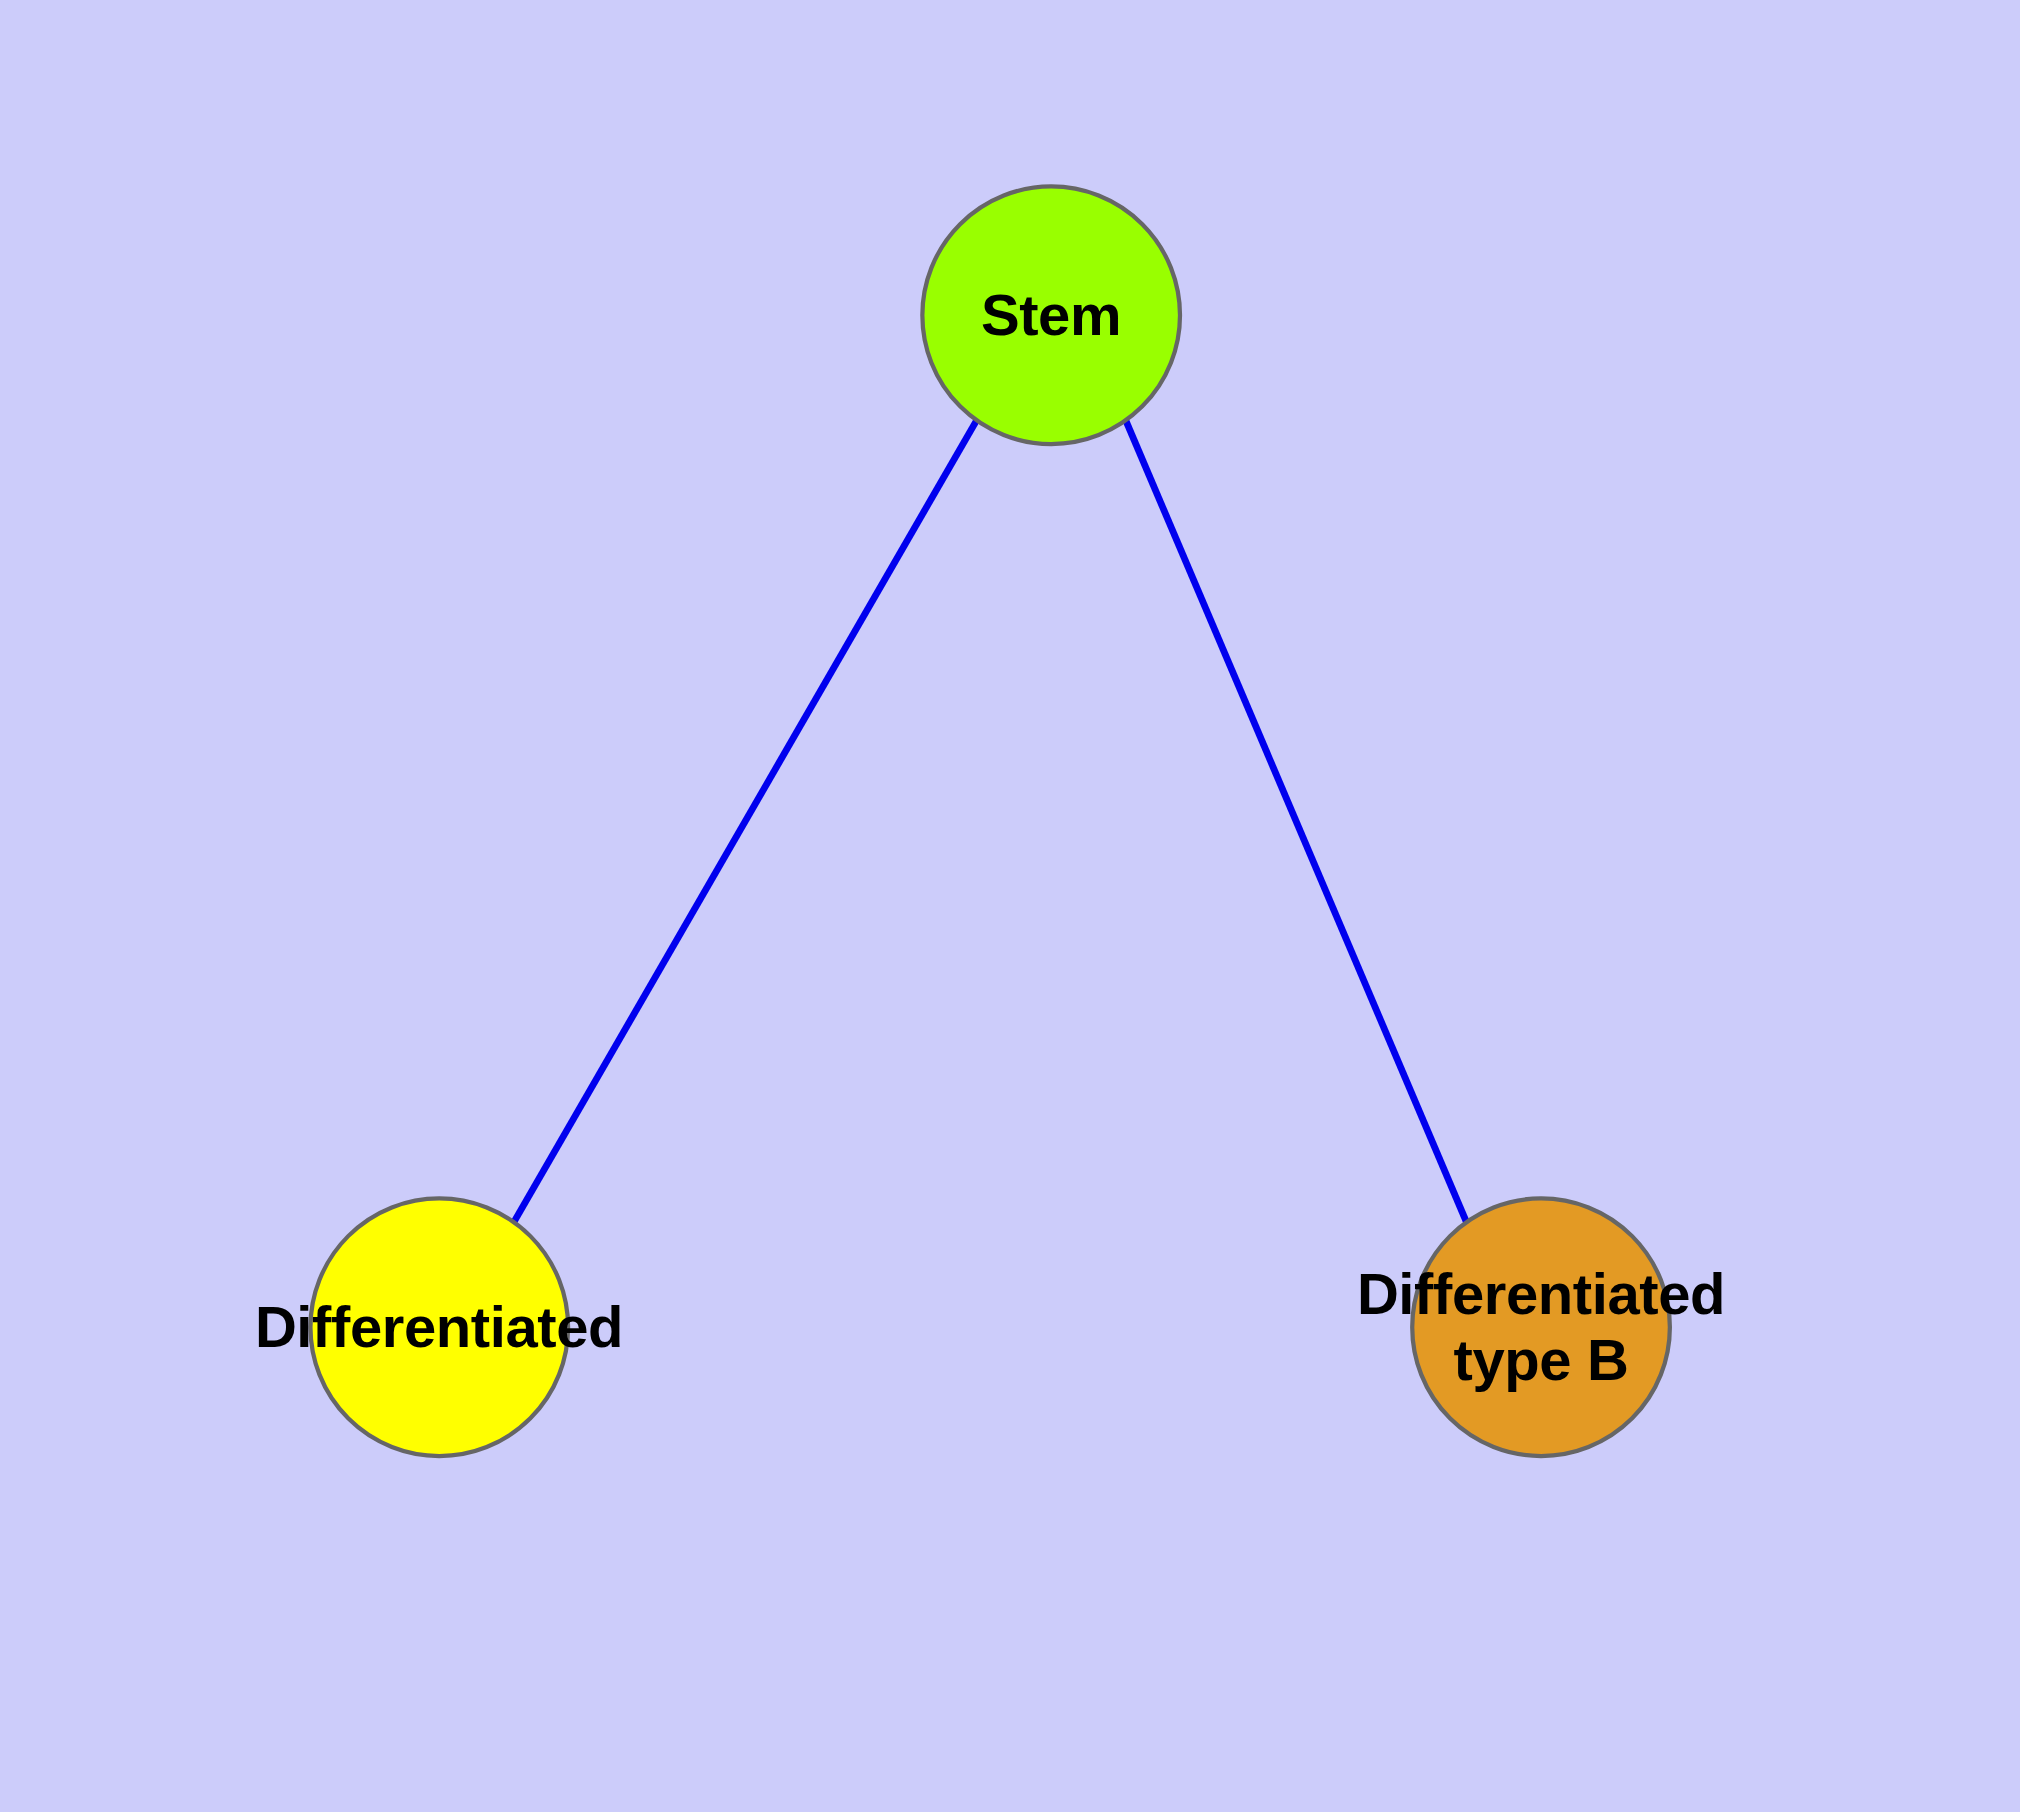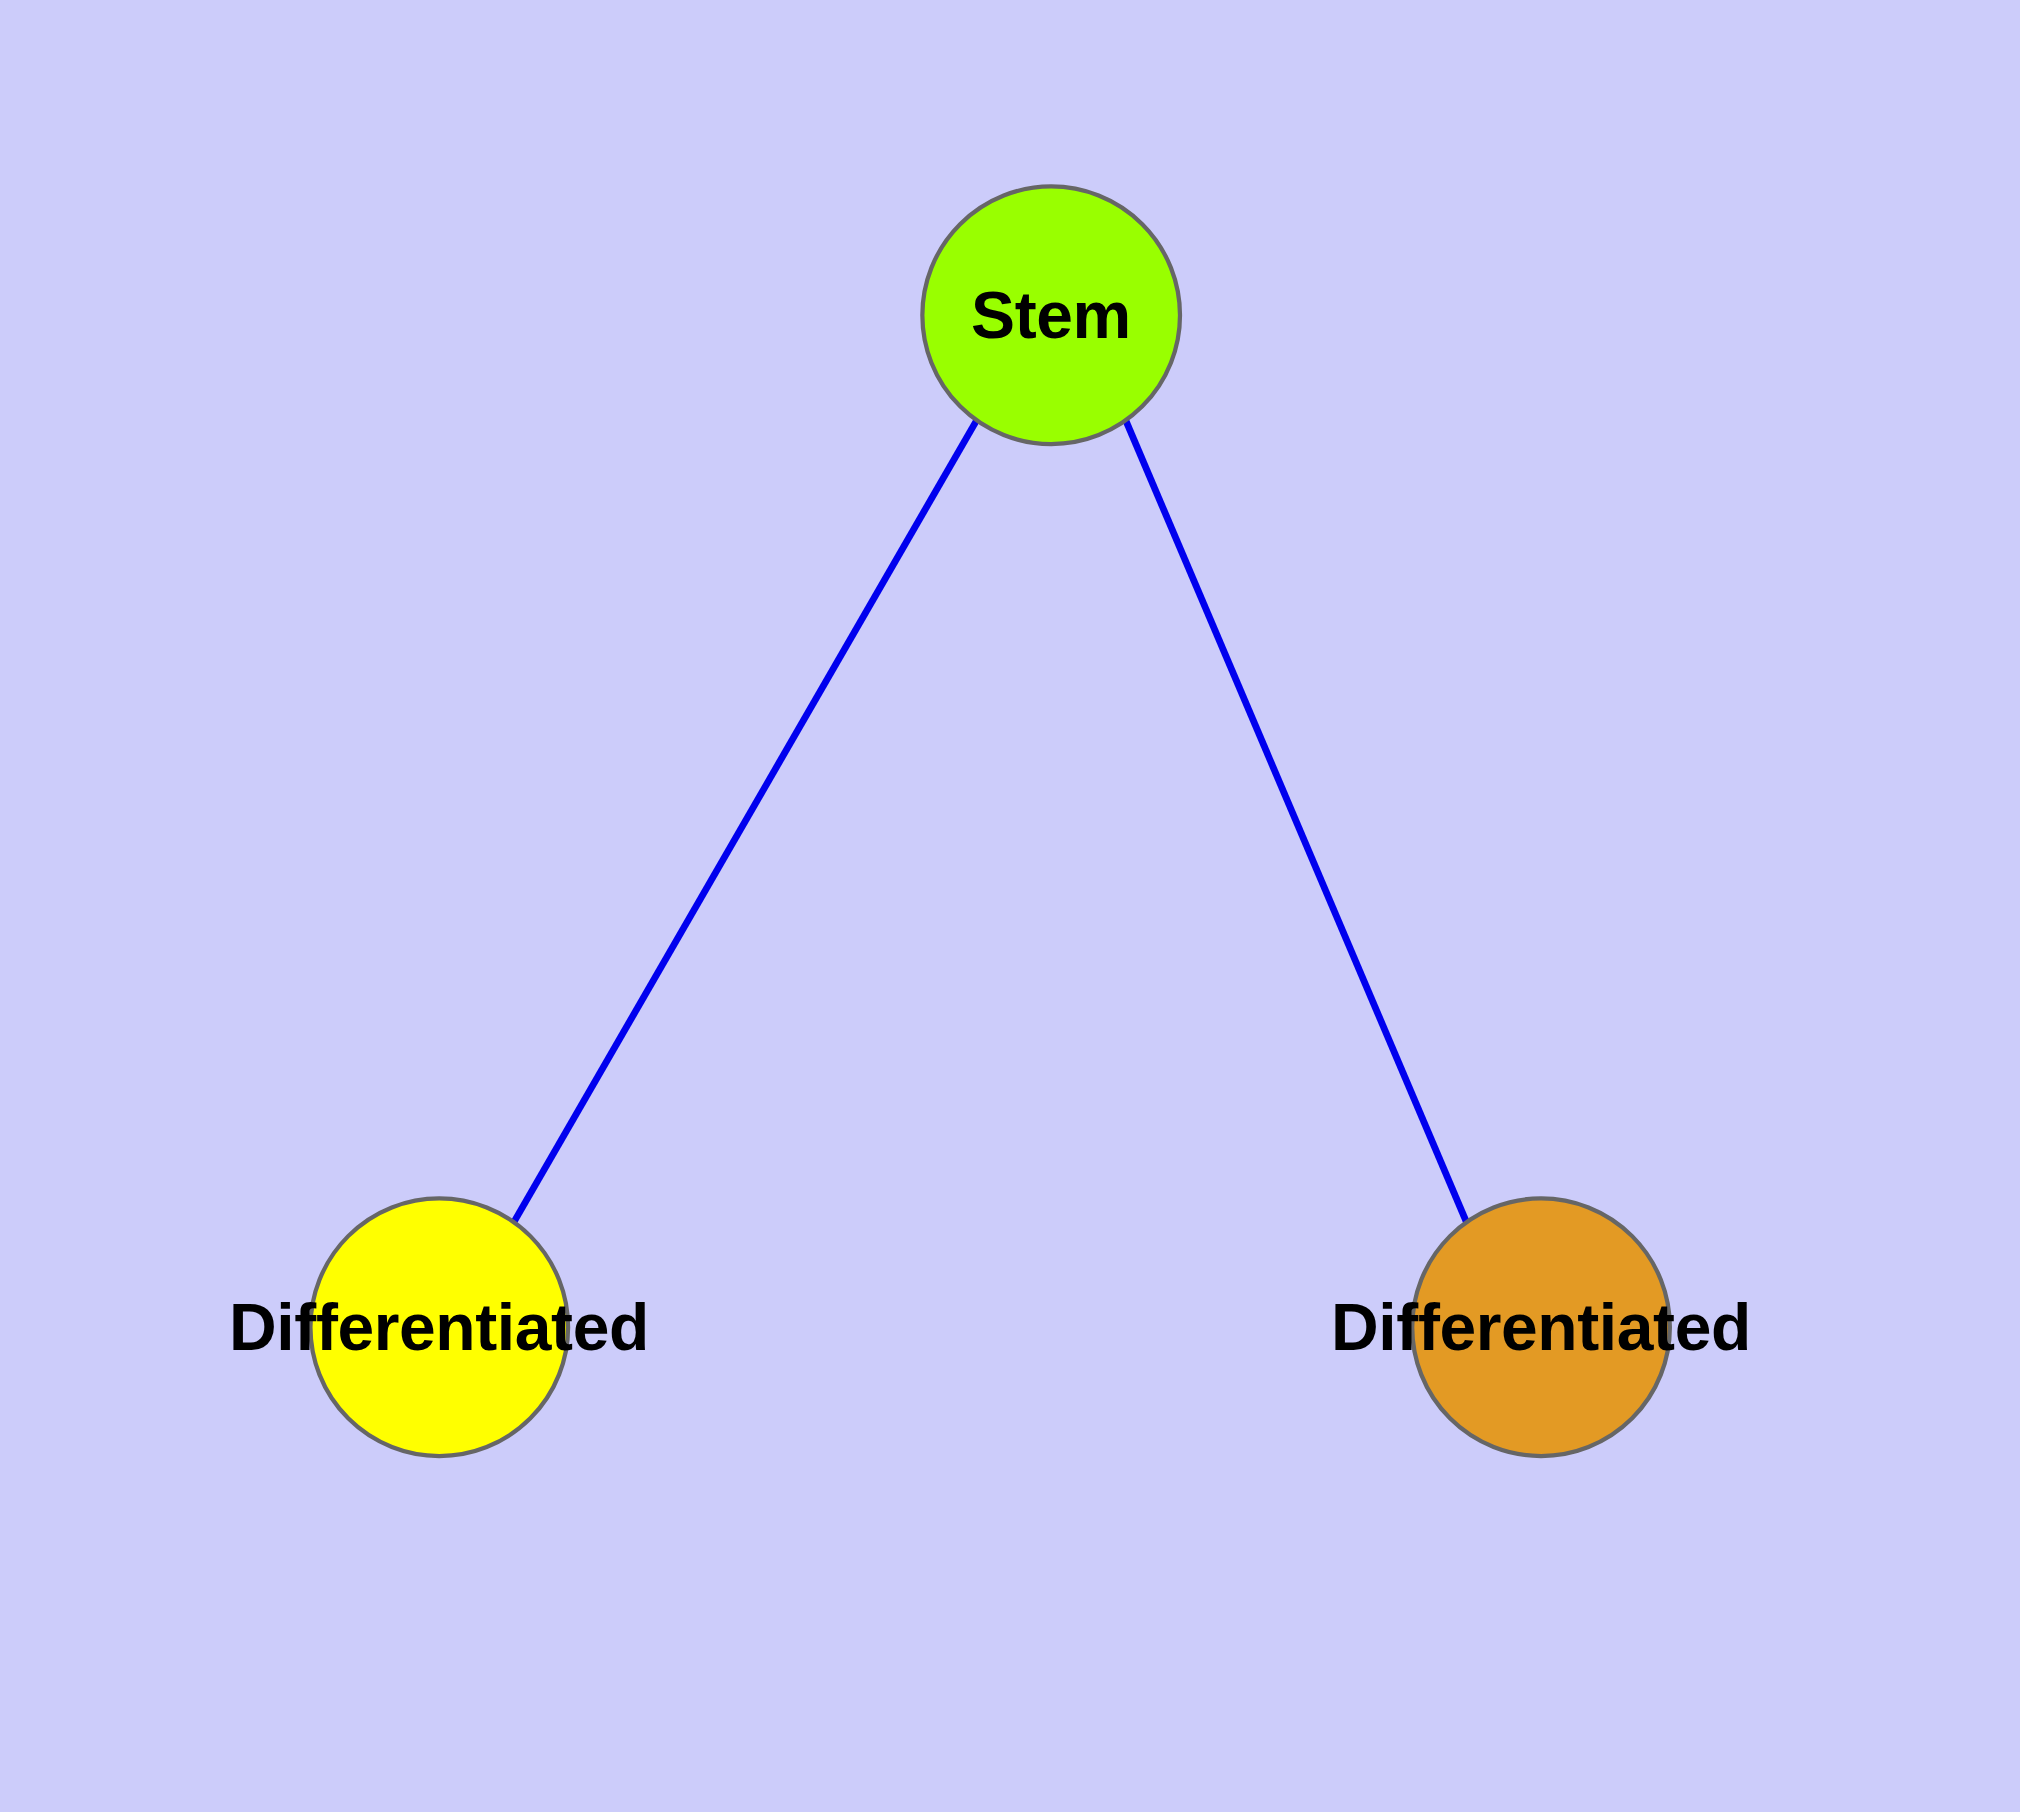--- a/index.html
+++ b/index.html
@@ -31,21 +31,21 @@
   .edge-line {
     stroke: #0000ee;
     stroke-width: 8;
     stroke-linecap: butt;
   }
   .label-box {
     position: absolute;
     text-align: center;
     font-family: "Liberation Sans", sans-serif;
     font-weight: bold;
-    font-size: 66px;
+    font-size: 58px;
     line-height: 1.13;
     color: #000000;
     white-space: nowrap;
     transform: translate(-50%, -50%);
     letter-spacing: -0.4px;
     pointer-events: none;
   }
   .label-line {
     display: block;
   }
@@ -73,16 +73,17 @@
   <div class="label-box" style="left: 1051px; top: 315px; color: rgb(0, 0, 0);">
     <span class="label-line">Stem</span>
   </div>
 
   <div class="label-box" style="left: 439px; top: 1327px; color: rgb(0, 0, 0);">
     <span class="label-line">Differentiated</span>
   </div>
 
   <div class="label-box" style="left: 1541px; top: 1327px; color: rgb(0, 0, 0);">
     <span class="label-line">Differentiated</span>
+    <span class="label-line">type B</span>
   </div>
 
 </div>
 
 
 </body></html>

